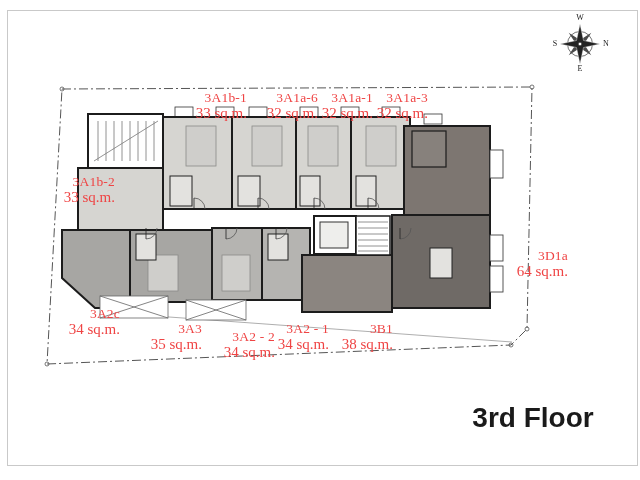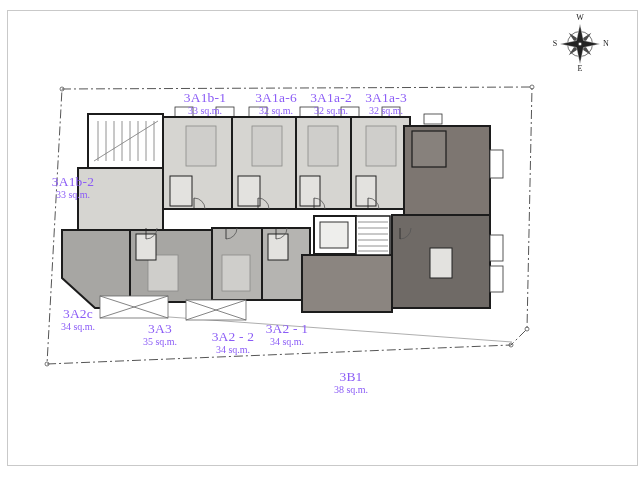--- a/index.html
+++ b/index.html
@@ -1,23 +1,23 @@
 <!DOCTYPE html>
 <html><head>
 <meta charset="utf-8">
 <style>
   html,body{margin:0;padding:0;background:#fff;}
   #stage{position:relative;width:640px;height:480px;background:#ffffff;overflow:hidden;
          font-family:"Liberation Serif", serif;}
   #frame{position:absolute;left:7px;top:10px;width:629px;height:454px;
          border:1px solid #c9c9c9;pointer-events:none;}
   svg{position:absolute;left:0;top:0;}
-  .unit-label{position:absolute;width:84px;text-align:center;color:#8b5cf6;line-height:1.02;}
+  .unit-label{position:absolute;width:84px;text-align:right;color:#ef4444;line-height:1.02;}
   .unit-name{font-size:13.5px;letter-spacing:.2px;display:block;}
-  .unit-area{font-size:10px;display:block;margin-top:1px;}
+  .unit-area{font-size:15px;display:block;margin-top:1px;}
   .floor-title{position:absolute;left:468px;top:402px;width:130px;text-align:center;
     font-family:"Liberation Sans", sans-serif;font-weight:700;font-size:28px;color:#1a1a1a;}
   .compass-letter{position:absolute;font-size:8px;color:#222;width:12px;text-align:center;
     font-family:"Liberation Serif", serif;}
 </style>
 </head>
 <body>
 
 <div id="stage">
   <div id="frame"></div>
@@ -155,45 +155,50 @@
 
   <div class="unit-label" style="left:163px;top:91px;">
     <span class="unit-name">3A1b-1</span>
     <span class="unit-area">33 sq.m.</span>
   </div>
   <div class="unit-label" style="left:234px;top:91px;">
     <span class="unit-name">3A1a-6</span>
     <span class="unit-area">32 sq.m.</span>
   </div>
   <div class="unit-label" style="left:289px;top:91px;">
-    <span class="unit-name">3A1a-2</span>
+    <span class="unit-name">3A1a-1</span>
     <span class="unit-area">32 sq.m.</span>
   </div>
   <div class="unit-label" style="left:344px;top:91px;">
     <span class="unit-name">3A1a-3</span>
     <span class="unit-area">32 sq.m.</span>
   </div>
   <div class="unit-label" style="left:31px;top:175px;">
     <span class="unit-name">3A1b-2</span>
     <span class="unit-area">33 sq.m.</span>
   </div>
+  <div class="unit-label" style="left:484px;top:249px;">
+    <span class="unit-name">3D1a</span>
+    <span class="unit-area">64 sq.m.</span>
+  </div>
   <div class="unit-label" style="left:36px;top:307px;">
     <span class="unit-name">3A2c</span>
     <span class="unit-area">34 sq.m.</span>
   </div>
   <div class="unit-label" style="left:118px;top:322px;">
     <span class="unit-name">3A3</span>
     <span class="unit-area">35 sq.m.</span>
   </div>
   <div class="unit-label" style="left:191px;top:322px;margin-top:8px;">
     <span class="unit-name">3A2 - 2</span>
     <span class="unit-area">34 sq.m.</span>
   </div>
   <div class="unit-label" style="left:245px;top:322px;">
     <span class="unit-name">3A2 - 1</span>
     <span class="unit-area">34 sq.m.</span>
   </div>
-  <div class="unit-label" style="left:309px;top:322px;margin-top:48px;">
+  <div class="unit-label" style="left:309px;top:322px;">
     <span class="unit-name">3B1</span>
     <span class="unit-area">38 sq.m.</span>
   </div>
 
+  <div class="floor-title">3rd Floor</div>
 </div>
 
 </body></html>

